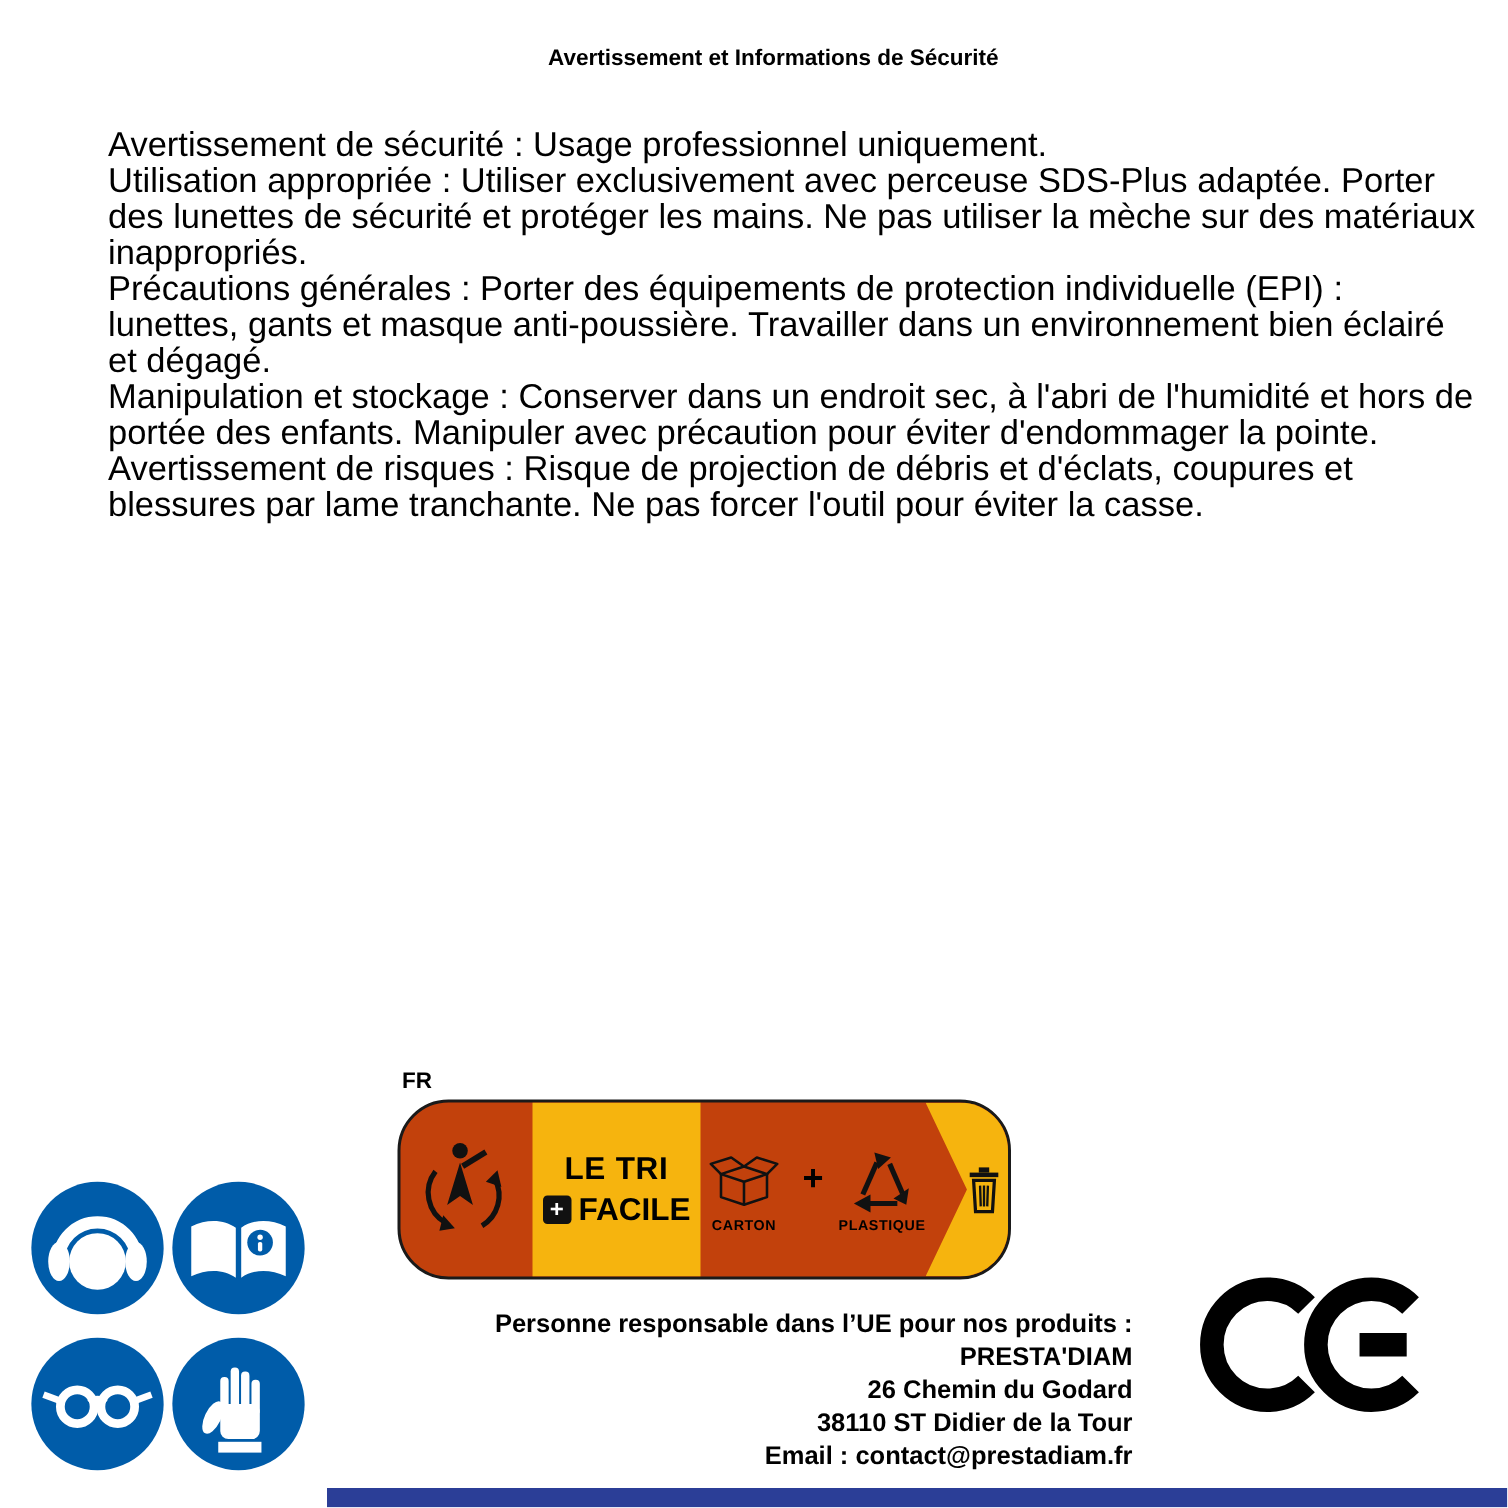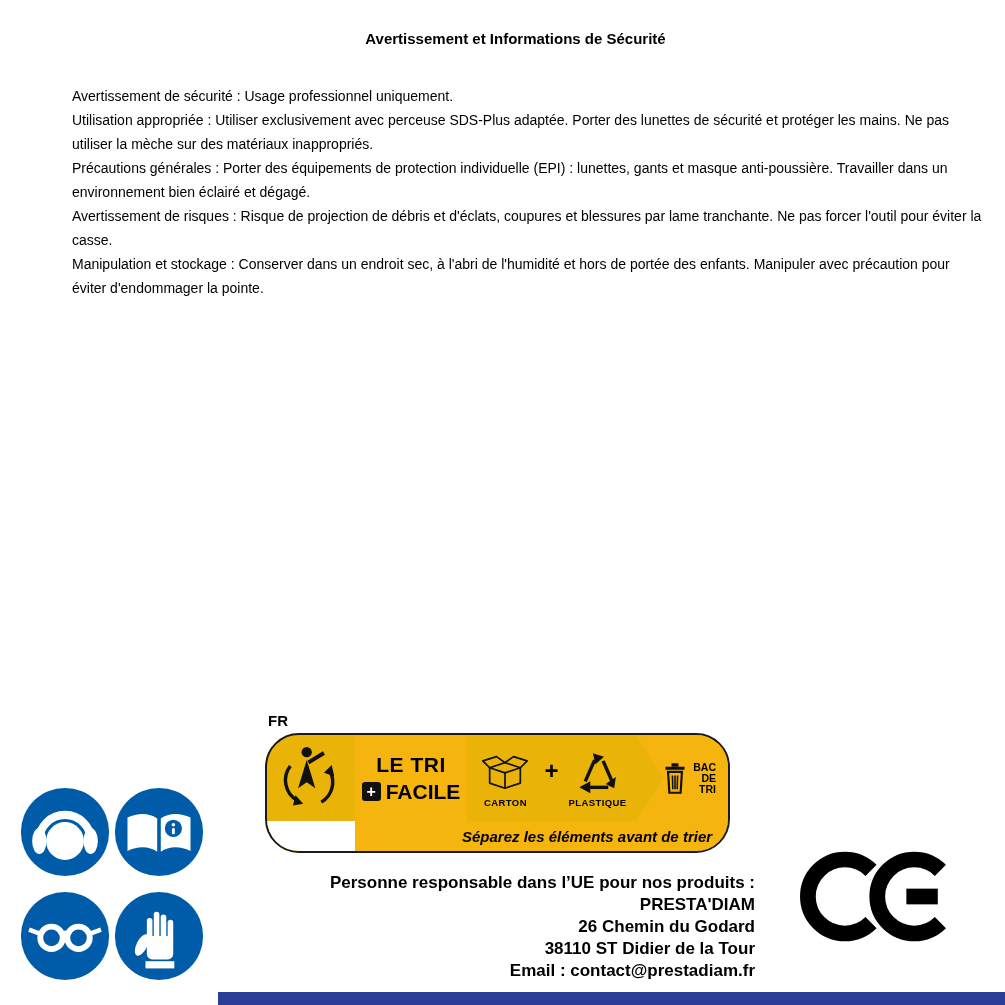--- a/index.html
+++ b/index.html
@@ -4,35 +4,35 @@
 <style>
   * { margin:0; padding:0; box-sizing:border-box; }
   html,body { background:#ffffff; }
   body { font-family:"Liberation Sans", sans-serif; color:#000; }
   .page { position:relative; width:1005px; height:1005px; background:#fff; overflow:hidden; }
 
   .doc-title { position:absolute; top:30px; left:0; width:100%; text-align:center;
                font-size:15px; font-weight:bold;margin-left:13px; }
 
   .body-text { position:absolute; top:84px; left:72px; width:912px;
-               font-size:14px; line-height:24px; }
+               font-size:23px; line-height:24px; }
   .body-text p { margin:0; }
   .recycle-text { position:absolute; top:400px; left:72px; width:912px;
                   font-size:19.5px; line-height:24px; }
 
   .icons-grid { position:absolute; left:20px; top:787px; display:grid;
                 grid-template-columns:90px 90px; grid-auto-rows:90px;
                 column-gap:4px; row-gap:14px; }
   .msign { width:90px; height:90px; display:block; color:var(--safety_blue,#005CA9); }
 
   .fr-code { position:absolute; left:268px; top:712px; font-size:15px; font-weight:bold; }
 
-  .tri-label { position:absolute; left:265px; top:733px; width:465px; height:120px;
-               border:2px solid #1a1a1a; border-radius:34px; background:#eab308;
-               overflow:hidden; display:flex; flex-direction:column; }
+  .tri-label { position:absolute; left:265px; top:733px; width:409px; height:120px;
+               border:2px solid #1a1a1a; border-radius:34px; background:#c2410c;
+               overflow:hidden; display:flex; flex-direction:row; }
   .tri-row { flex:1; display:flex; min-height:0; }
   .triman-cell { width:88px; display:flex; align-items:center; justify-content:center; }
   .letri-cell { width:112px; background:var(--tri_yellow,#F6B40E); display:flex;
                 flex-direction:column; align-items:center; justify-content:center; gap:3px; }
   .letri-line1 { font-size:21px; font-weight:bold; letter-spacing:.5px; }
   .letri-line2 { display:flex; align-items:center; gap:5px; font-size:21px; font-weight:bold; }
   .plus-box { width:19px; height:19px; background:#111; color:#fff; display:flex;
               align-items:center; justify-content:center; font-size:16px;
               border-radius:3px; font-weight:bold; }
   .mid-cell { flex:1; display:flex; align-items:center; justify-content:center; gap:10px; }
@@ -62,22 +62,22 @@
 <body>
 
 <div class="page">
 
   <div class="doc-title">Avertissement et Informations de Sécurité</div>
 
   <div class="body-text">
     <p>Avertissement de sécurité : Usage professionnel uniquement.</p>
     <p>Utilisation appropriée : Utiliser exclusivement avec perceuse SDS-Plus adaptée. Porter des lunettes de sécurité et protéger les mains. Ne pas utiliser la mèche sur des matériaux inappropriés.</p>
     <p>Précautions générales : Porter des équipements de protection individuelle (EPI) : lunettes, gants et masque anti-poussière. Travailler dans un environnement bien éclairé et dégagé.</p>
+    <p>Manipulation et stockage : Conserver dans un endroit sec, à l'abri de l'humidité et hors de portée des enfants. Manipuler avec précaution pour éviter d'endommager la pointe.</p>
     <p>Avertissement de risques : Risque de projection de débris et d'éclats, coupures et blessures par lame tranchante. Ne pas forcer l'outil pour éviter la casse.</p>
-    <p>Manipulation et stockage : Conserver dans un endroit sec, à l'abri de l'humidité et hors de portée des enfants. Manipuler avec précaution pour éviter d'endommager la pointe.</p>
   </div>
 
 
   <div class="icons-grid">
     <svg class="msign" viewBox="0 0 100 100">
       <circle cx="50" cy="50" r="49" fill="currentColor"></circle>
       <path d="M21 60 A29 29 0 0 1 79 60" fill="none" stroke="#fff" stroke-width="9"></path>
       <circle cx="50" cy="60" r="21" fill="#fff"></circle>
       <ellipse cx="21.5" cy="60" rx="8" ry="14.5" fill="#fff"></ellipse>
       <ellipse cx="78.5" cy="60" rx="8" ry="14.5" fill="#fff"></ellipse>

